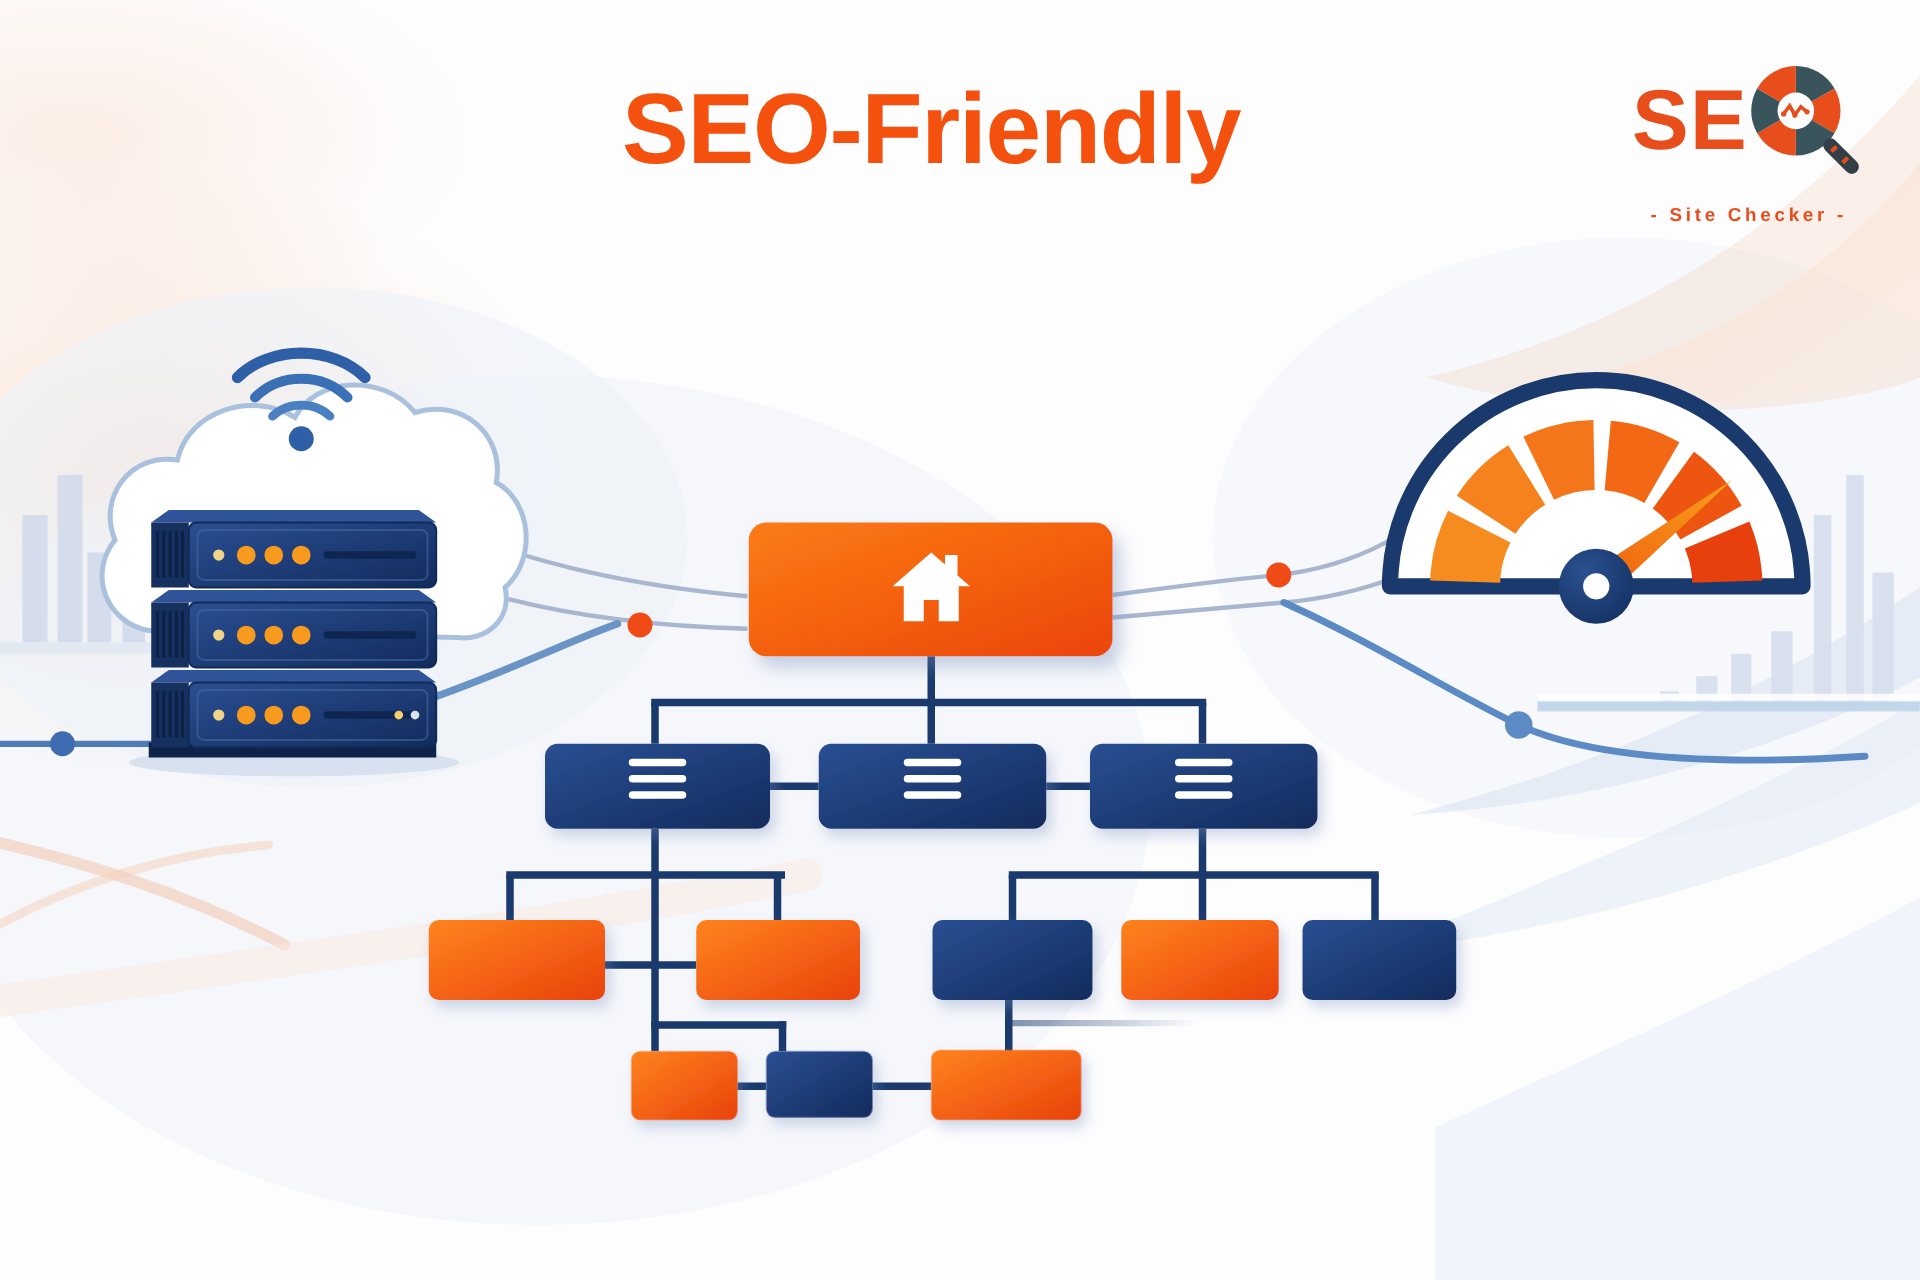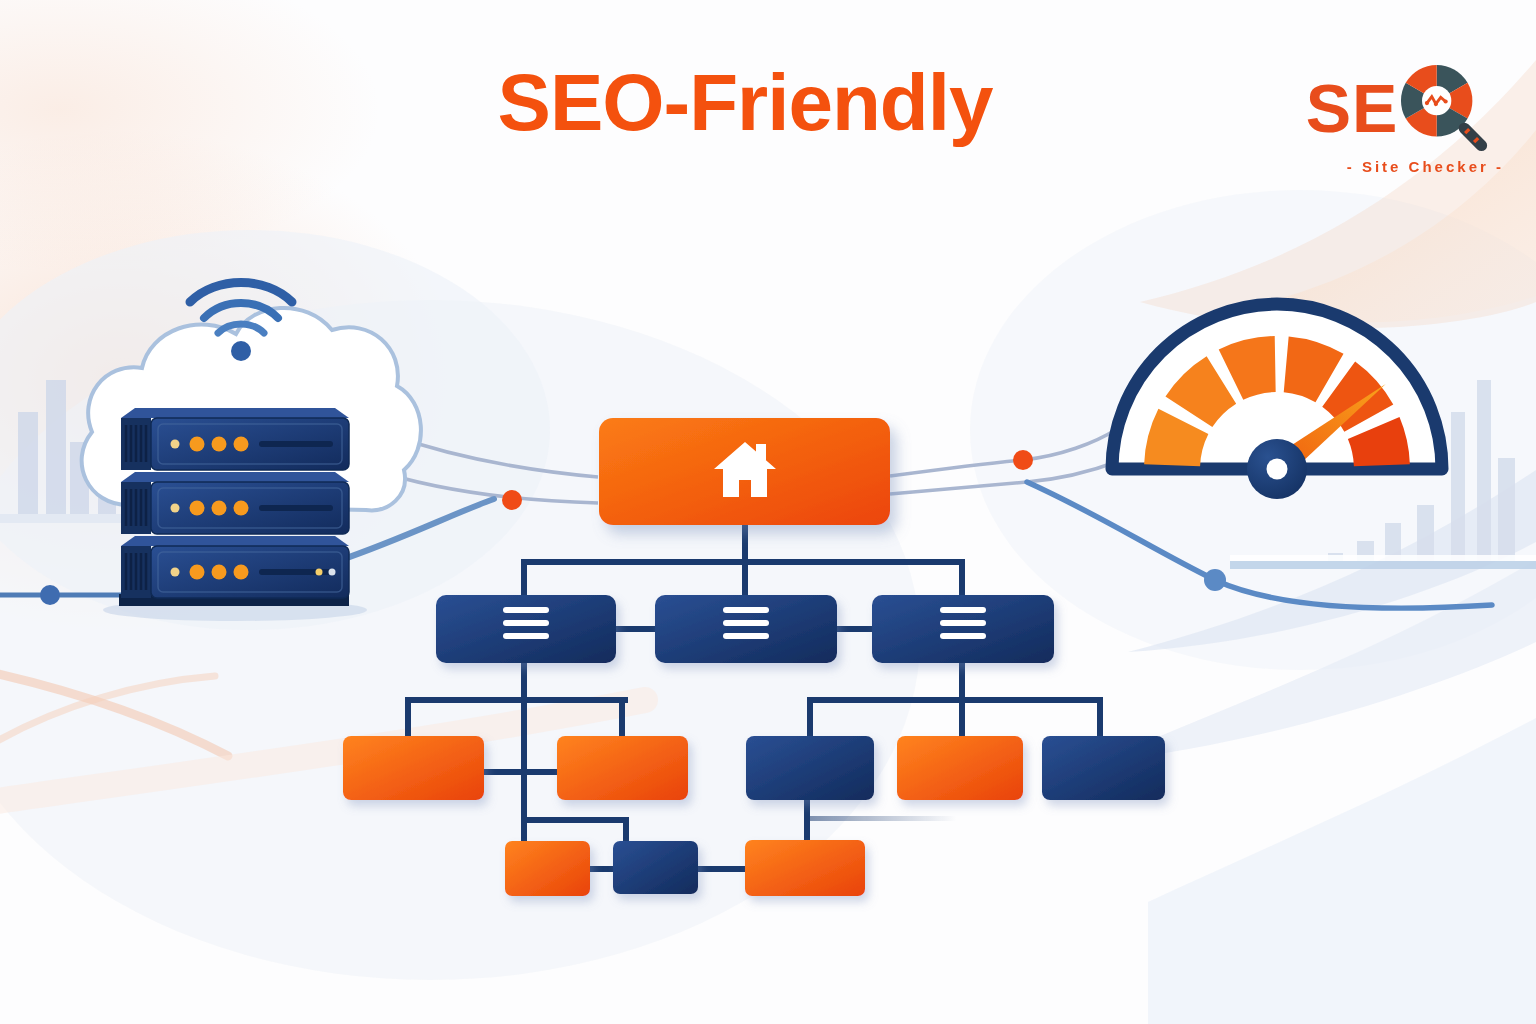--- a/index.html
+++ b/index.html
@@ -25,26 +25,26 @@
     display:inline-block;transform:scaleX(.84);transform-origin:center;
     letter-spacing:-2px;margin-top:6px;white-space:nowrap;
   }
   .title-sub{
     font-size:46px;font-weight:bold;color:#1d3568;
     display:inline-block;transform:scaleX(.92);transform-origin:center;
     margin-top:22px;white-space:nowrap;letter-spacing:-1px;
   }
 
   
-  .logo{position:absolute;left:1294px;top:60px;width:210px;z-index:6;text-align:center;}
+  .logo{position:absolute;left:1294px;top:48px;width:210px;z-index:6;text-align:center;}
   .logo-row{display:flex;align-items:center;justify-content:center;}
   .logo-se{font-size:68px;font-weight:bold;color:#e84d1c;letter-spacing:1px;line-height:1;}
   .logo-tag{
-    margin-top:2px;font-size:15px;font-weight:bold;color:#e84d1c;
-    letter-spacing:3px;white-space:nowrap;text-align:right;
+    margin-top:20px;font-size:15px;font-weight:bold;color:#e84d1c;
+    letter-spacing:3px;white-space:nowrap;
   }
 </style>
 </head>
 <body>
 
 <div id="stage">
 
 <svg class="illustration" width="1536" height="1024" viewBox="0 0 1536 1024">
   <defs>
     <linearGradient id="gOrange" x1="0" y1="0" x2="1" y2="1">

